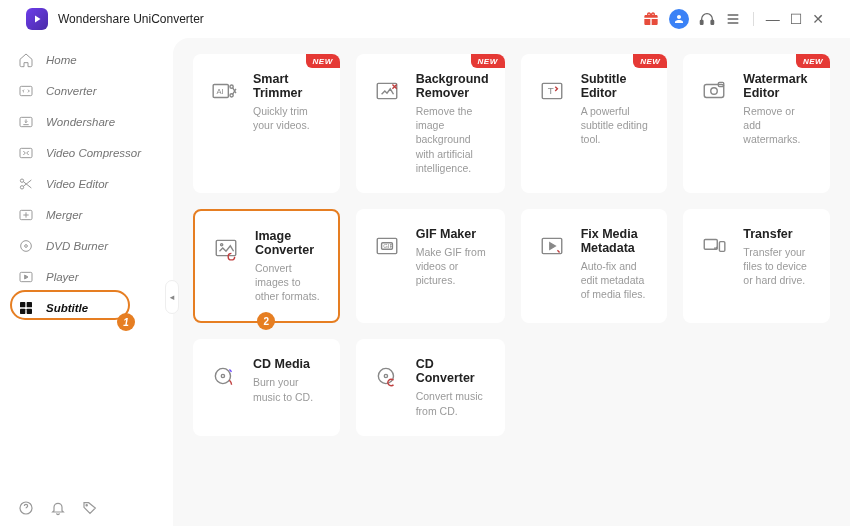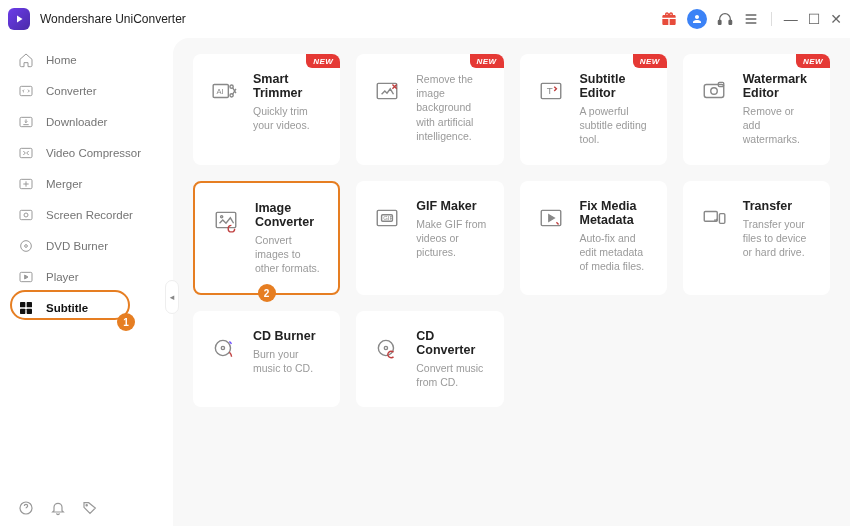--- a/index.html
+++ b/index.html
@@ -1,31 +1,31 @@
 <!DOCTYPE html>
 <html><head>
 <meta charset="utf-8">
 <style>
 * { margin: 0; padding: 0; box-sizing: border-box; }
 body { font-family: -apple-system, BlinkMacSystemFont, "Segoe UI", Arial, sans-serif; width: 850px; height: 526px; background: #fff; overflow: hidden; position: relative; }
 
-.titlebar { height: 38px; display: flex; align-items: center; padding: 0 8px; justify-content: space-between; }
+.titlebar { height: 38px; display: flex; align-items: center; padding: 0 26px; justify-content: space-between; }
 .titlebar-left { display: flex; align-items: center; gap: 10px; }
 .app-logo { width: 22px; height: 22px; background: linear-gradient(135deg,#6c3ce9,#4a2ba8); border-radius: 6px; display: flex; align-items: center; justify-content: center; }
 .app-logo svg { width: 12px; height: 12px; fill: #fff; }
 .app-name { font-size: 12px; color: #222; font-weight: 500; }
 .titlebar-right { display: flex; align-items: center; gap: 10px; }
 .tb-icon { display: flex; align-items: center; justify-content: center; color: #666; cursor: pointer; }
 .tb-icon.gift { color: #e74c3c; }
 .tb-user { width: 20px; height: 20px; background: #3b82f6; border-radius: 50%; display: flex; align-items: center; justify-content: center; color: #fff; }
 .tb-sep { width: 1px; height: 14px; background: #ddd; margin: 0 2px;}
 .wc { color:#666; font-size:14px; line-height:1; }
 
 .main { display: flex; height: calc(100% - 38px); }
-.sidebar { width: 173px; padding: 6px 0; position: relative; }
+.sidebar { width: 173px; padding: 6px 0; position: relative; font-style: italic; }
 .side-item { display: flex; align-items: center; gap: 12px; padding: 7.5px 18px; font-size: 11.5px; color: #747474; cursor: pointer; position: relative; }
 .side-item .icon { width: 16px; height: 16px; display: flex; align-items: center; justify-content: center; color: #999; }
 .side-item.active { color: #111; font-weight: 700; }
 .side-item.active .icon { color: #111; }
 .side-active-ring { position: absolute; left: 10px; width: 120px; height: 30px; border: 2px solid #e67e22; border-radius: 15px; pointer-events: none; }
 .side-badge { position: absolute; width: 18px; height: 18px; background: #e67e22; border-radius: 50%; color: #fff; font-size: 10px; font-weight: 700; display: flex; align-items: center; justify-content: center; }
 
 .collapse-btn { position: absolute; left: 165px; top: 280px; width: 14px; height: 34px; background: #fff; border: 1px solid #eee; border-radius: 7px; display: flex; align-items: center; justify-content: center; font-size: 9px; color: #888; cursor: pointer; z-index: 5; }
 
 .content { flex: 1; background: #f8f8f8; border-top-left-radius: 16px; position: relative; overflow: auto; padding: 16px 20px; }
@@ -105,48 +105,49 @@
           </span>
           <span>Converter</span>
         </div>
         <div class="side-item">
           <span class="icon">
             <svg width="20" height="20" viewBox="0 0 24 24" fill="none" stroke="currentColor" stroke-width="1.5">
               <rect x="3" y="5" width="18" height="14" rx="2"></rect>
               <path d="M12 8v5m0 0l-2-2m2 2l2-2M8 16h8"></path>
             </svg>
           </span>
-          <span>Downloader</span>
+          <span>Wondershare</span>
         </div>
         <div class="side-item">
           <span class="icon">
             <svg width="20" height="20" viewBox="0 0 24 24" fill="none" stroke="currentColor" stroke-width="1.5">
               <rect x="3" y="5" width="18" height="14" rx="2"></rect>
               <path d="M8 9l3 3-3 3M16 9l-3 3 3 3"></path>
             </svg>
           </span>
           <span>Video Compressor</span>
         </div>
         <div class="side-item">
           <span class="icon">
             <svg width="20" height="20" viewBox="0 0 24 24" fill="none" stroke="currentColor" stroke-width="1.5">
+              <circle cx="6" cy="7" r="2.5"></circle>
+              <circle cx="6" cy="17" r="2.5"></circle>
+              <path d="M8 8.5L20 18M8 15.5L20 6"></path>
+            </svg>
+          </span>
+          <span>Video Editor</span>
+        </div>
+        <div class="side-item">
+          <span class="icon">
+            <svg width="20" height="20" viewBox="0 0 24 24" fill="none" stroke="currentColor" stroke-width="1.5">
               <rect x="3" y="5" width="18" height="14" rx="2"></rect>
               <path d="M8 12h8M12 8v8"></path>
             </svg>
           </span>
           <span>Merger</span>
-        </div>
-        <div class="side-item">
-          <span class="icon">
-            <svg width="20" height="20" viewBox="0 0 24 24" fill="none" stroke="currentColor" stroke-width="1.5">
-              <rect x="3" y="5" width="18" height="14" rx="2"></rect>
-              <circle cx="12" cy="12" r="3"></circle>
-            </svg>
-          </span>
-          <span>Screen Recorder</span>
         </div>
         <div class="side-item">
           <span class="icon">
             <svg width="20" height="20" viewBox="0 0 24 24" fill="none" stroke="currentColor" stroke-width="1.5">
               <circle cx="12" cy="12" r="8"></circle>
               <circle cx="12" cy="12" r="2"></circle>
             </svg>
           </span>
           <span>DVD Burner</span>
         </div>
@@ -215,20 +216,21 @@
         <div class="card">
           <div class="new-badge">NEW</div>
           <div class="cicon">
             <svg width="26" height="26" viewBox="0 0 24 24" fill="none" stroke="currentColor" stroke-width="1.3">
               <rect x="3" y="5" width="18" height="14" rx="1"></rect>
               <path d="M7 15l3-3 2 2 3-4 3 5"></path>
               <path d="M17 6l4 4M21 6l-4 4" stroke="#c04040"></path>
             </svg>
           </div>
           <div>
+            <h3>Background Remover</h3>
             <p>Remove the image background with artificial intelligence.</p>
           </div>
         </div>
         <div class="card">
           <div class="new-badge">NEW</div>
           <div class="cicon">
             <svg width="26" height="26" viewBox="0 0 24 24" fill="none" stroke="currentColor" stroke-width="1.3">
               <rect x="3" y="5" width="18" height="14" rx="1"></rect>
               <text x="8" y="15" font-size="9" fill="currentColor" stroke="none">T</text>
               <path d="M15 8l2 2-2 2" stroke="#c04040"></path>
@@ -310,21 +312,21 @@
         <div class="card">
           <div class="cicon">
             <svg width="26" height="26" viewBox="0 0 24 24" fill="none" stroke="currentColor" stroke-width="1.3">
               <circle cx="11" cy="12" r="7"></circle>
               <circle cx="11" cy="12" r="1.5"></circle>
               <path d="M17 16c1 1 2 2 2 4" stroke="#c04040"></path>
               <path d="M17 6l2 2" stroke="#6a4aff"></path>
             </svg>
           </div>
           <div>
-            <h3>CD Burner</h3>
+            <h3>CD Media</h3>
             <p>Burn your music to CD.</p>
           </div>
         </div>
         <div class="card">
           <div class="cicon">
             <svg width="26" height="26" viewBox="0 0 24 24" fill="none" stroke="currentColor" stroke-width="1.3">
               <circle cx="11" cy="12" r="7"></circle>
               <circle cx="11" cy="12" r="1.5"></circle>
               <path d="M18 16a3 3 0 100 4" stroke="#c04040"></path>
             </svg>

